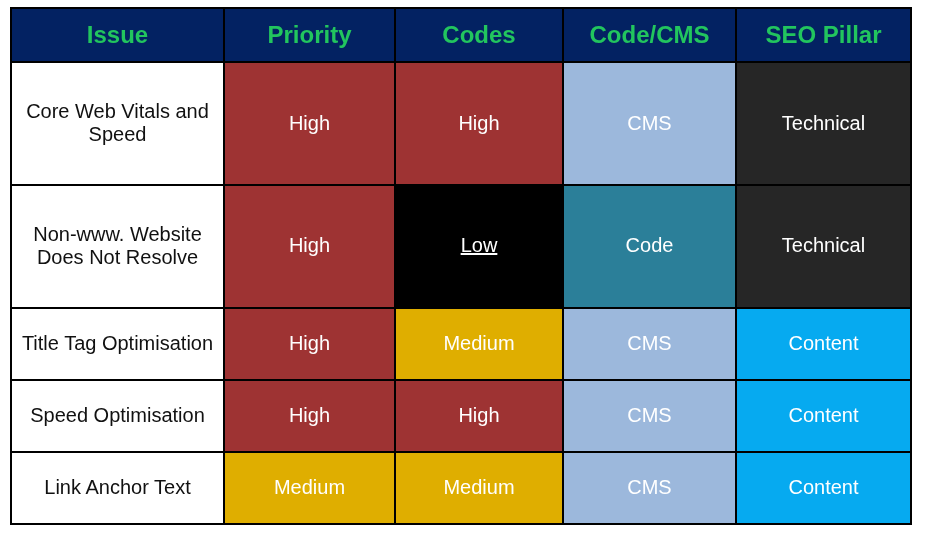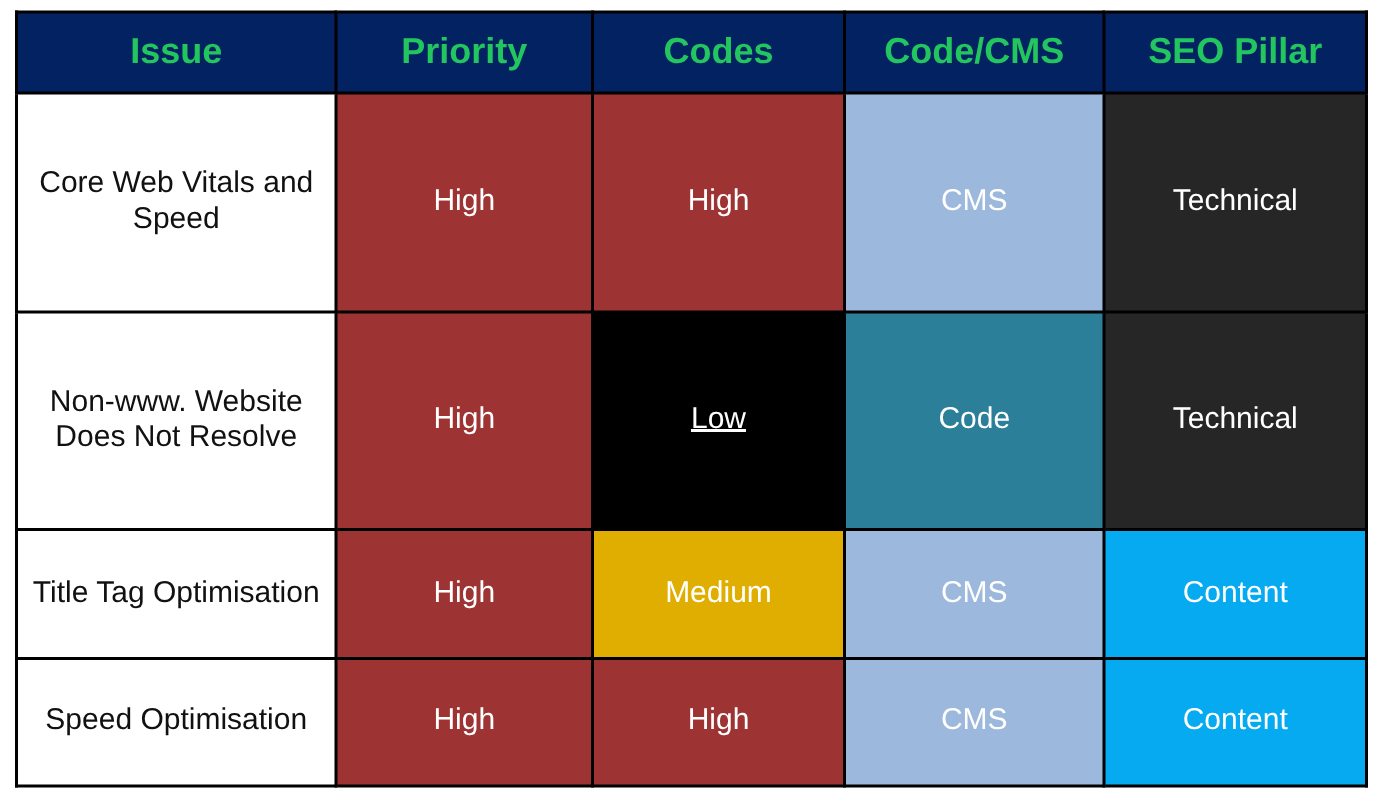--- a/index.html
+++ b/index.html
@@ -101,15 +101,22 @@
           <td style="background: rgb(156, 184, 220); color: rgb(255, 255, 255);">CMS</td>
           <td style="background: rgb(6, 170, 240); color: rgb(255, 255, 255);">Content</td>
         </tr>
         <tr>
           <td class="issue-cell">Speed Optimisation</td>
           <td style="background: rgb(158, 51, 51); color: rgb(255, 255, 255);">High</td>
           <td style="background: rgb(158, 51, 51); color: rgb(255, 255, 255);">High</td>
           <td style="background: rgb(156, 184, 220); color: rgb(255, 255, 255);">CMS</td>
           <td style="background: rgb(6, 170, 240); color: rgb(255, 255, 255);">Content</td>
         </tr>
+        <tr>
+          <td class="issue-cell">Link Anchor Text</td>
+          <td style="background: rgb(223, 174, 0); color: rgb(255, 255, 255);">Medium</td>
+          <td style="background: rgb(223, 174, 0); color: rgb(255, 255, 255);">Medium</td>
+          <td style="background: rgb(156, 184, 220); color: rgb(255, 255, 255);">CMS</td>
+          <td style="background: rgb(6, 170, 240); color: rgb(255, 255, 255);">Content</td>
+        </tr>
       </tbody>
   </table>
 </div>
 
 </body></html>

